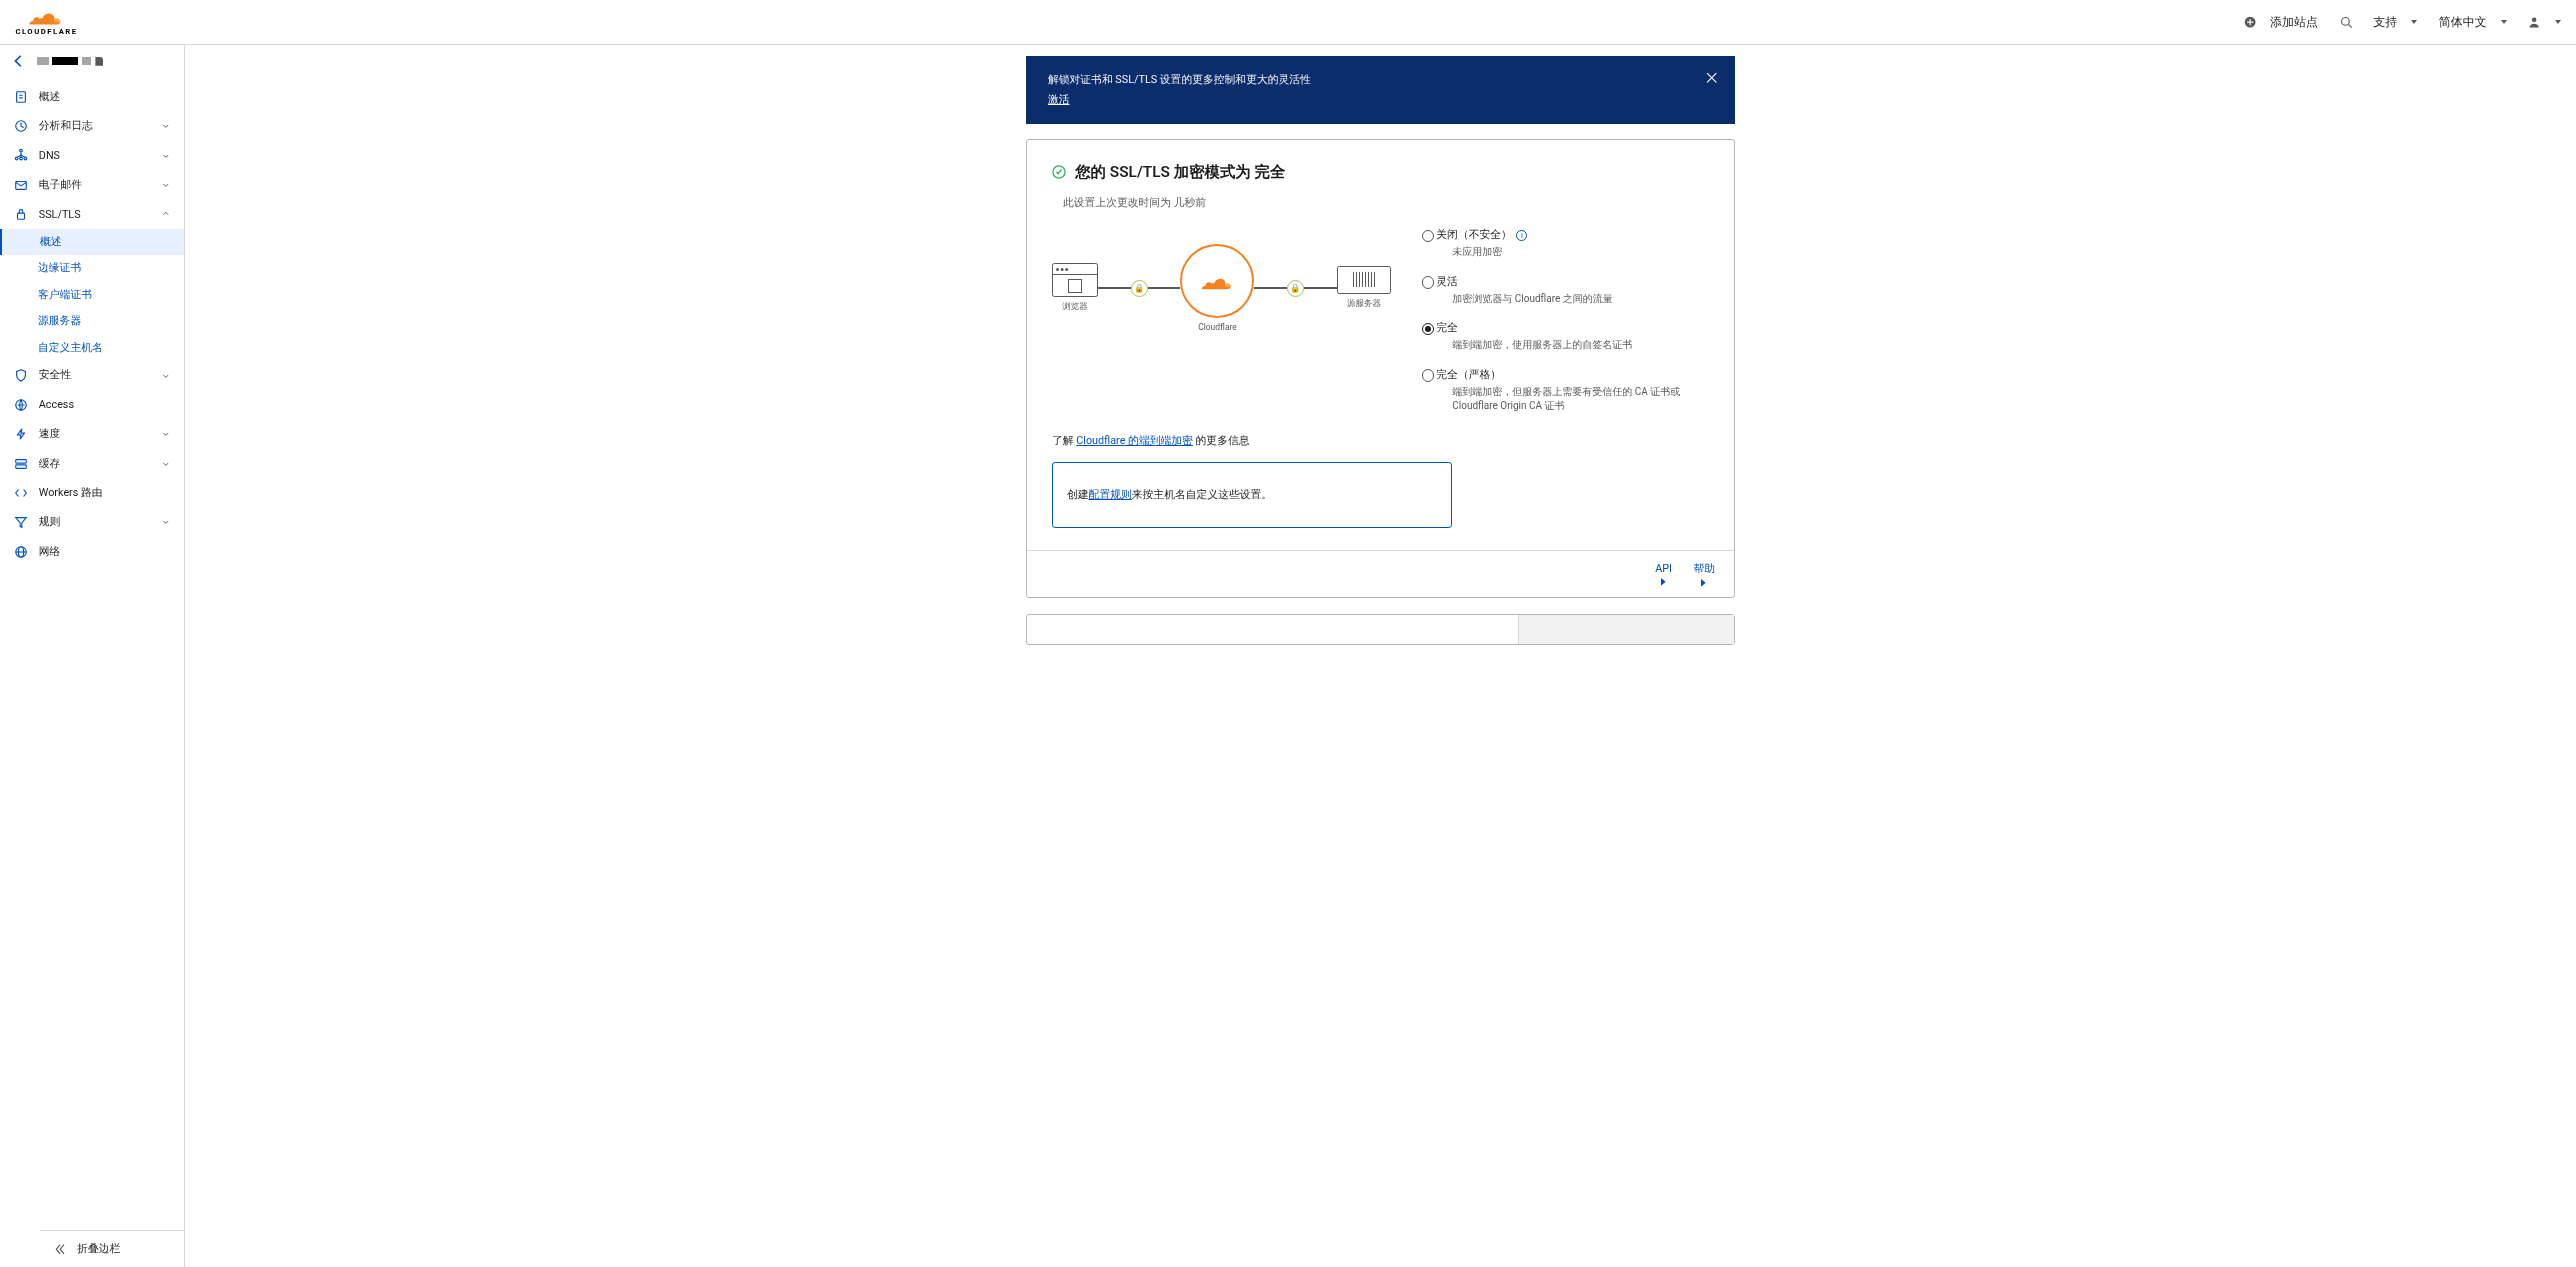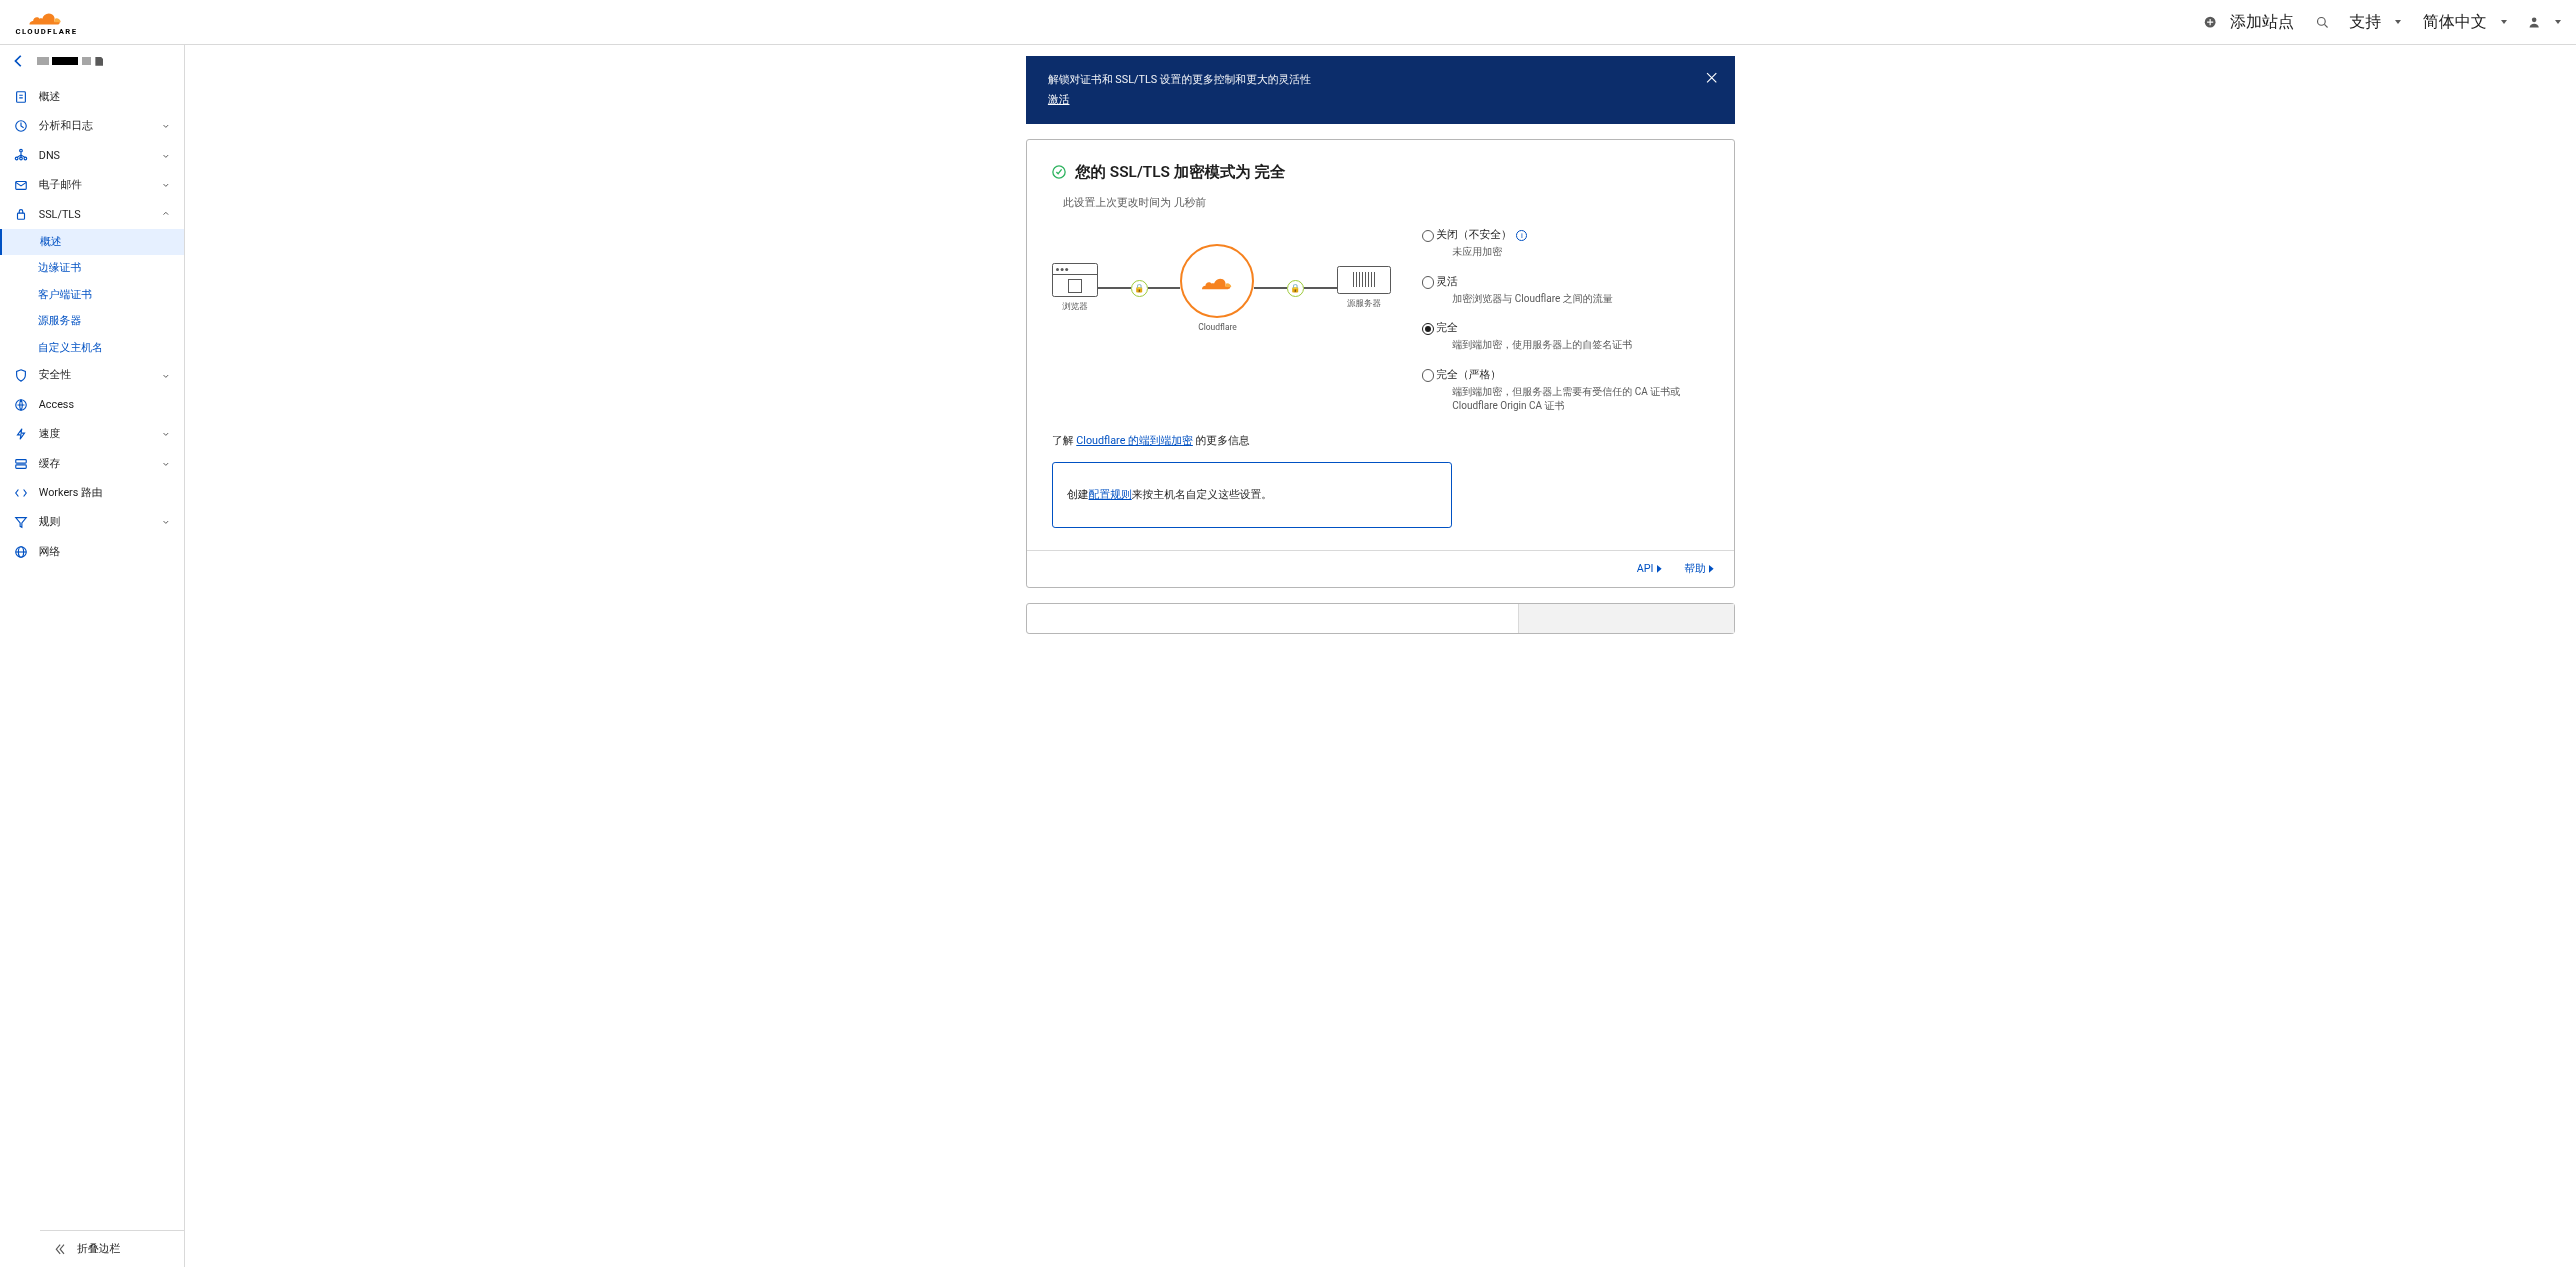--- a/index.html
+++ b/index.html
@@ -4,21 +4,21 @@
 <style>
 * { margin: 0; padding: 0; box-sizing: border-box; }
 body { font-family: -apple-system, BlinkMacSystemFont, "Segoe UI", Roboto, sans-serif; font-size: 10.8px; color: #1d1d1d; background: #fff; }
 
 
 .header { height: 45px; border-bottom: 0.8px solid #d9d9d9; display: flex; align-items: center; justify-content: space-between; padding: 0 15.4px; }
 .logo { display: flex; flex-direction: column; align-items: center; color: #f6821f; }
 .logo-cloud { width: 46px; height: 18.5px; }
 .logo-text { font-size: 7.7px; font-weight: 700; letter-spacing: 1.5px; color: #000; }
 .header-right { display: flex; align-items: center; gap: 21.5px; }
-.header-item { display: flex; align-items: center; gap: 14px; cursor: pointer; color: #1d1d1d; font-size: 16px; }
+.header-item { display: flex; align-items: center; gap: 14px; cursor: pointer; color: #1d1d1d; font-size: 12px; }
 .header-item svg { width: 12.3px; height: 12.3px; }
 .caret-down { width: 0; height: 0; border-left: 3.8px solid transparent; border-right: 3.8px solid transparent; border-top: 4.6px solid #595959; }
 
 
 .layout { display: flex; height: calc(100vh - 45px); }
 .sidebar { width: 185px; border-right: 0.8px solid #d9d9d9; display: flex; flex-direction: column; background: #fff; }
 .sidebar-header { display: flex; align-items: center; gap: 10.8px; padding: 9.2px 12.3px; }
 .back-arrow { color: #0051c3; cursor: pointer; }
 .site-name { display: flex; align-items: center; gap: 3.1px; }
 .site-name .bar { display: inline-block; height: 7.7px; background: #000; }
@@ -46,21 +46,21 @@
 .banner { background: #0c2d6b; color: #fff; padding: 17px 21.5px; position: relative; margin-bottom: 15.4px; }
 .banner-title { font-size: 15.4px; font-weight: 600; margin-bottom: 4.6px; }
 .banner-desc { font-size: 10.8px; opacity: .95; margin-bottom: 6.2px; }
 .banner-link { color: #fff; text-decoration: underline; cursor: pointer; font-size: 10.8px; }
 .banner-close { position: absolute; top: 14px; right: 15.4px; cursor: pointer; color: #fff; }
 .banner-close svg { width: 15.4px; height: 15.4px; }
 
 .card { border: 0.8px solid #b6b6b6; border-radius: 3.1px; background: #fff; margin-bottom: 15.4px; }
 .card-body { padding: 21.5px 24.6px; }
 .card-footer { border-top: 0.8px solid #d9d9d9; padding: 10.8px 18.5px; display: flex; justify-content: flex-end; gap: 21.5px; }
-.card-footer-link { color: #0051c3; cursor: pointer; display: flex; align-items: center; gap: 3.1px; font-size: 10.8px; }
+.card-footer-link { color: #0051c3; cursor: pointer; display: flex; align-items: center; gap: 3.1px; font-size: 10.8px; flex-direction: column; }
 
 .status-row { display: flex; align-items: flex-start; gap: 9.2px; margin-bottom: 13px; }
 .status-icon { color: #2eb35f; margin-top: 3.1px; }
 .status-title { font-size: 15.4px; font-weight: 600; }
 .status-sub { font-size: 10.8px; color: #595959; margin-left: 11px; margin-bottom: 18.5px; }
 
 .ssl-content { display: flex; gap: 31px; align-items: flex-start; }
 .diagram { flex: 0 0 339px; display: flex; align-items: center; justify-content: space-between; padding: 15.4px 0; }
 .diagram-node { display: flex; flex-direction: column; align-items: center; gap: 4.6px; }
 .diagram-label { font-size: 8.5px; color: #595959; }

